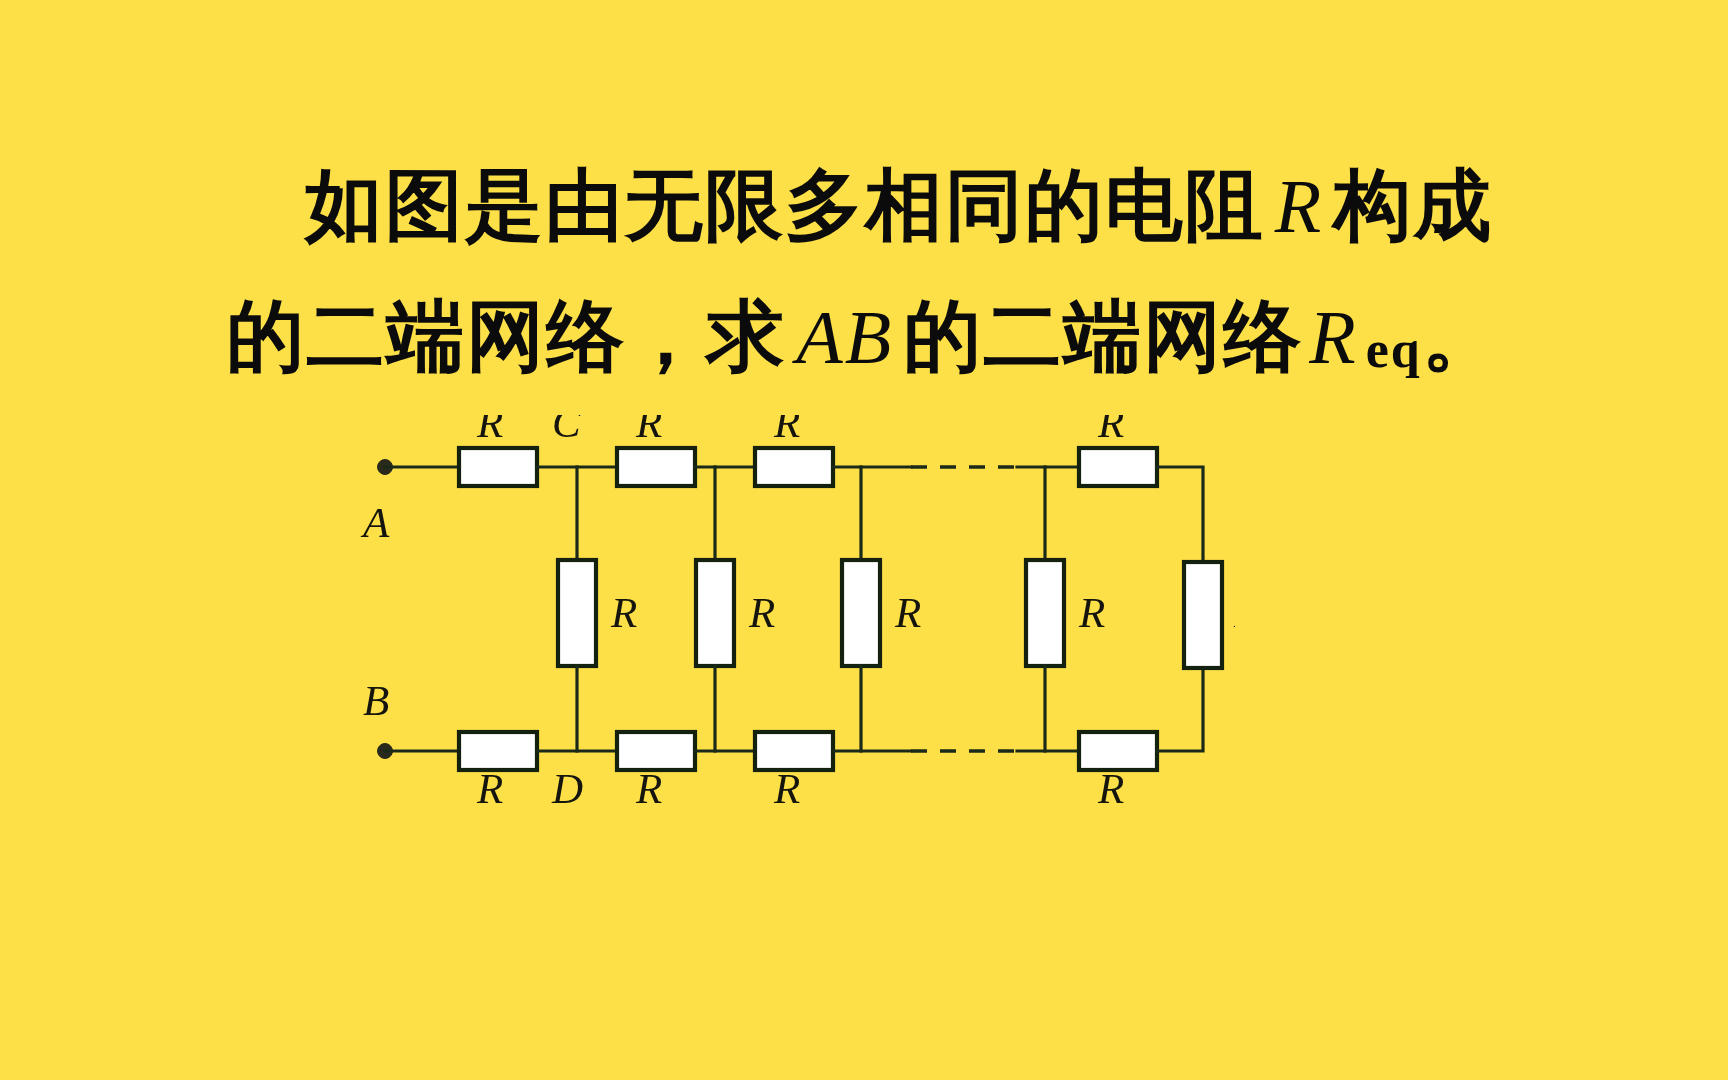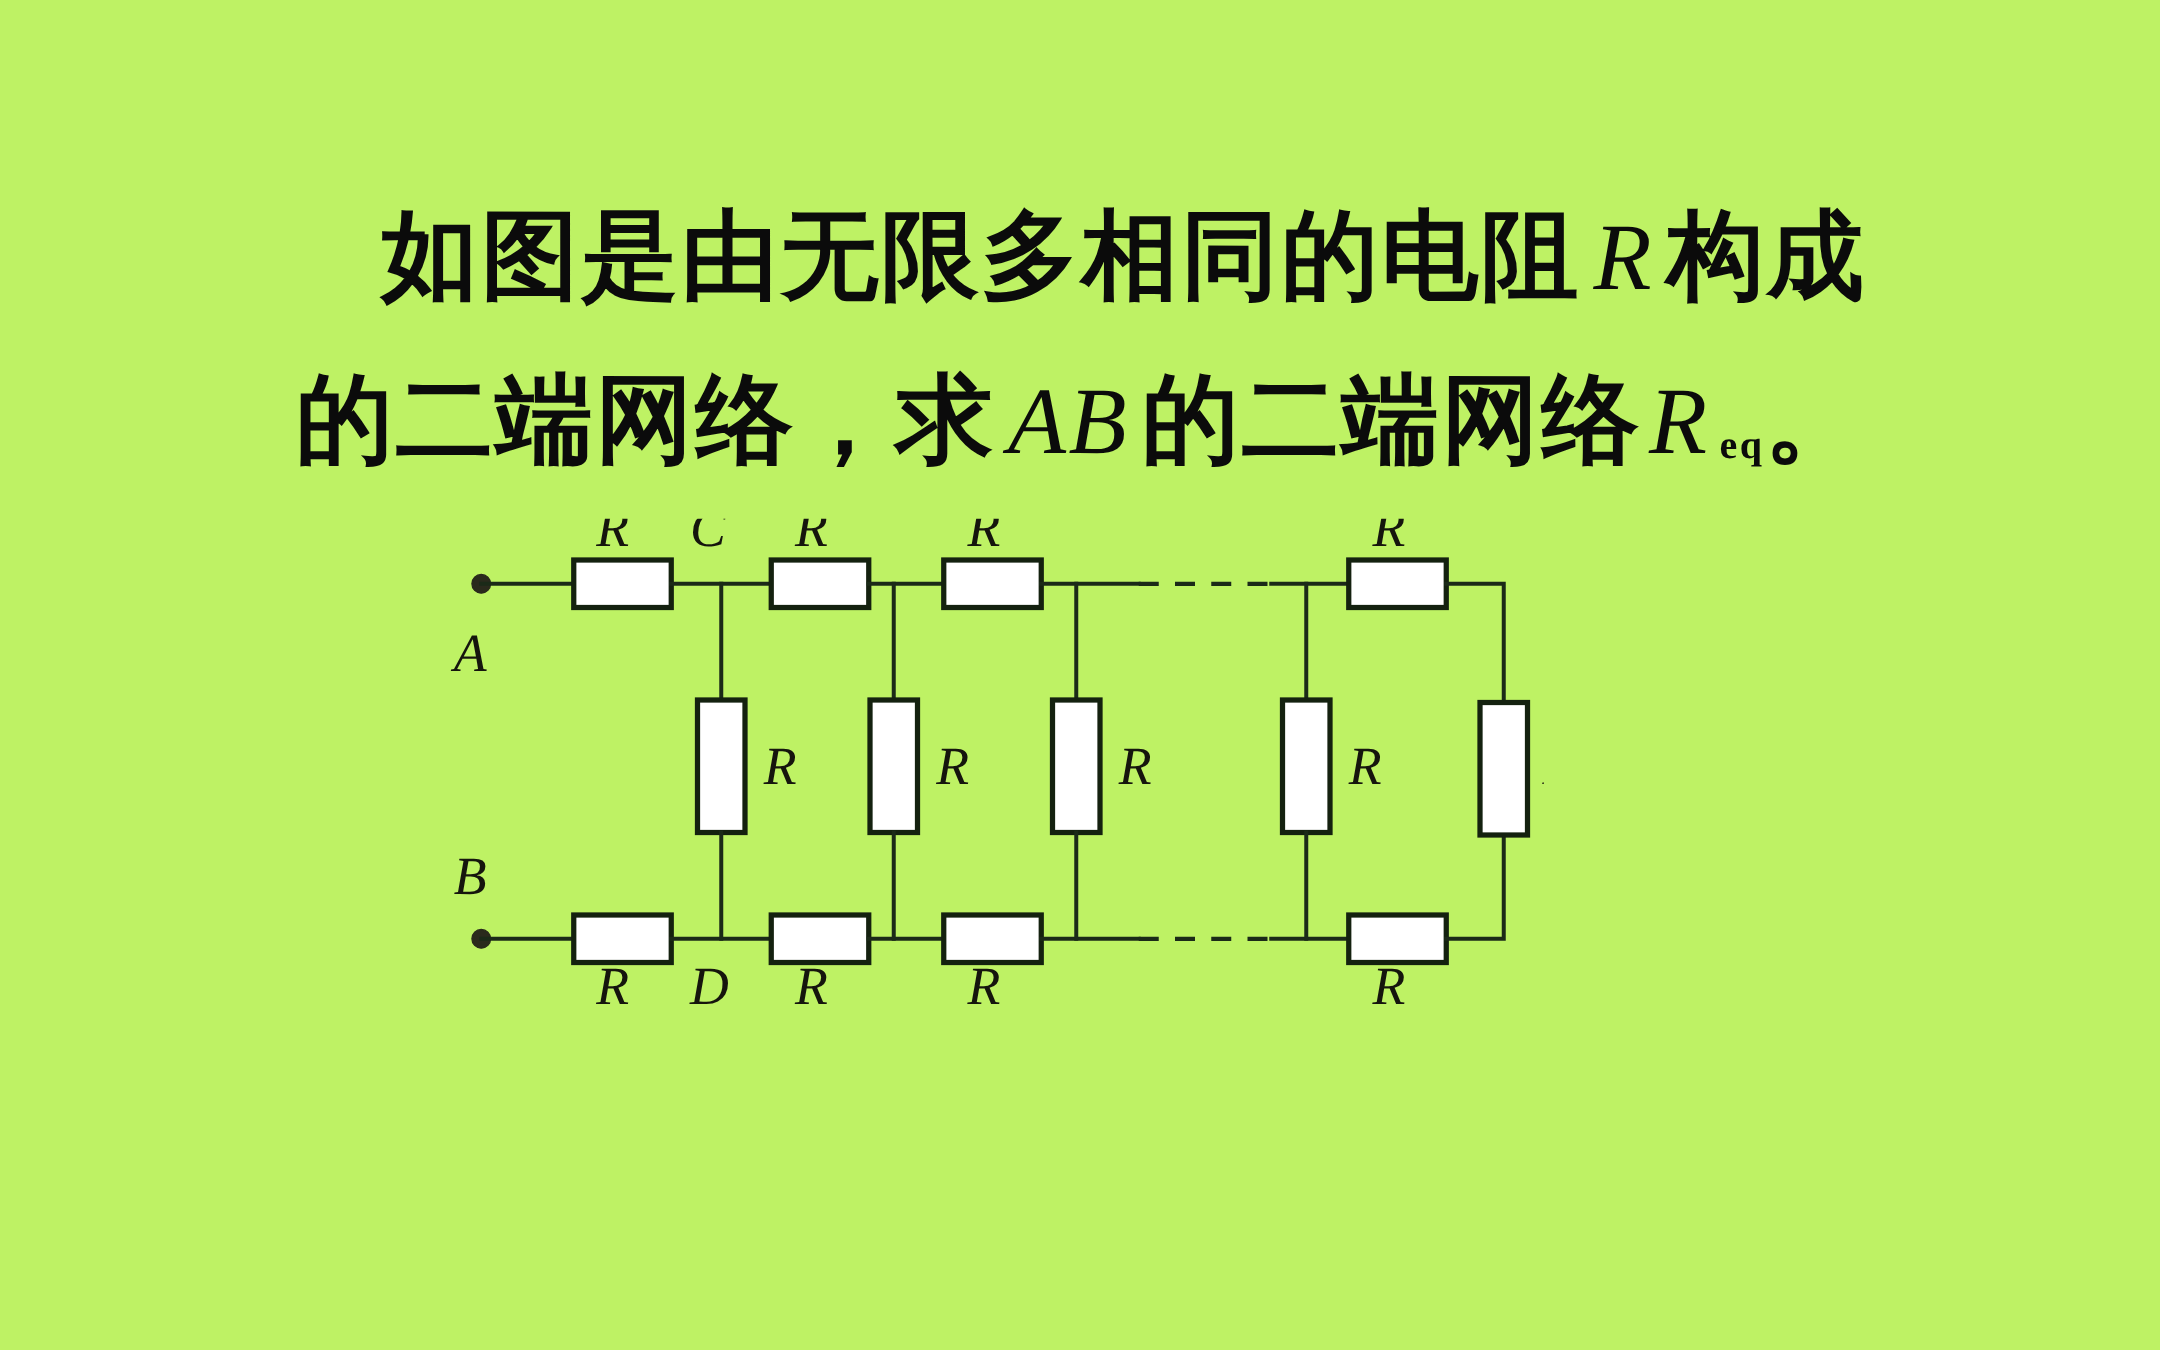--- a/index.html
+++ b/index.html
@@ -5,21 +5,21 @@
   html,body{margin:0;padding:0;}
   body{
     width:1728px;height:1080px;
     background:#ffffff;
     font-family:"Liberation Serif", serif;
     overflow:hidden;
     position:relative;
   }
   #page{
     position:absolute;inset:0;
-    background:#bef264;
+    background:#fde047;
   }
   .title-block{
     position:absolute;
     left:0;right:0;top:140px;
     text-align:center;
   }
   .title-line{
     font-family:"DejaVu Sans", sans-serif;
     font-weight:700;
     font-size:78px;
@@ -34,21 +34,21 @@
     font-family:"Liberation Serif", serif;
     font-style:italic;
     font-weight:500;
     font-size:76px;
     padding:0 10px;
   }
   .mathvar.tight{padding:0 6px;}
   .sub{
     font-family:"Liberation Serif", serif;
     font-style:normal;
-    font-size:32px;
+    font-size:52px;
     vertical-align:-4px;
     padding-left:2px;
     text-align:right;
   }
   
   #circuit-wrap{
     position:absolute;
     left:355px;top:415px;
     width:880px;height:390px;
   }

